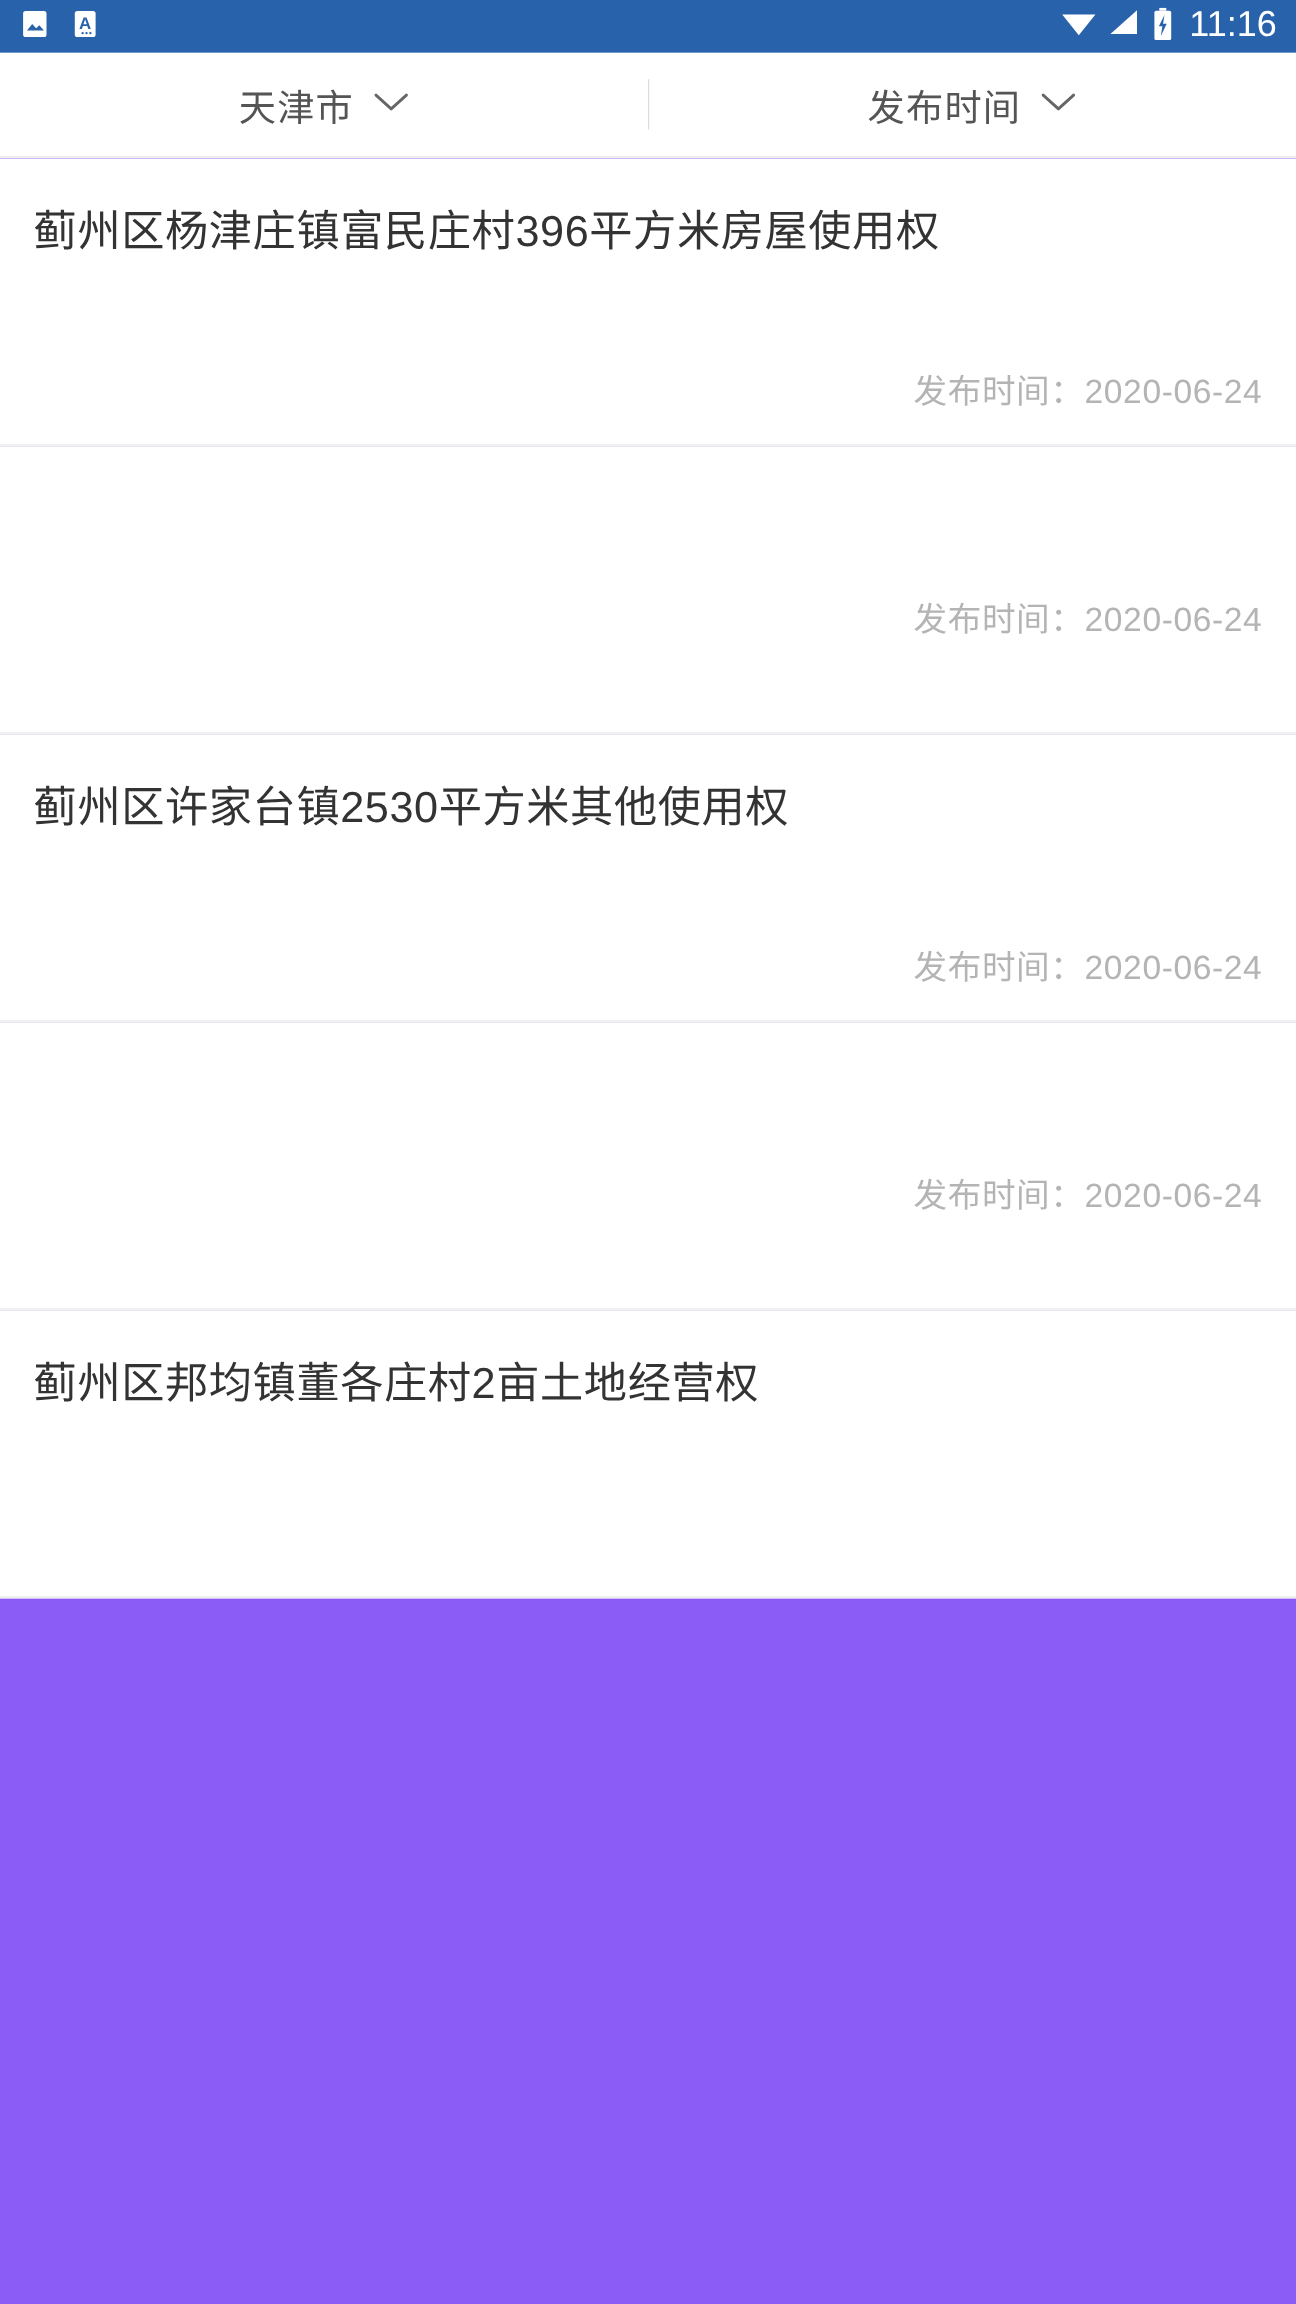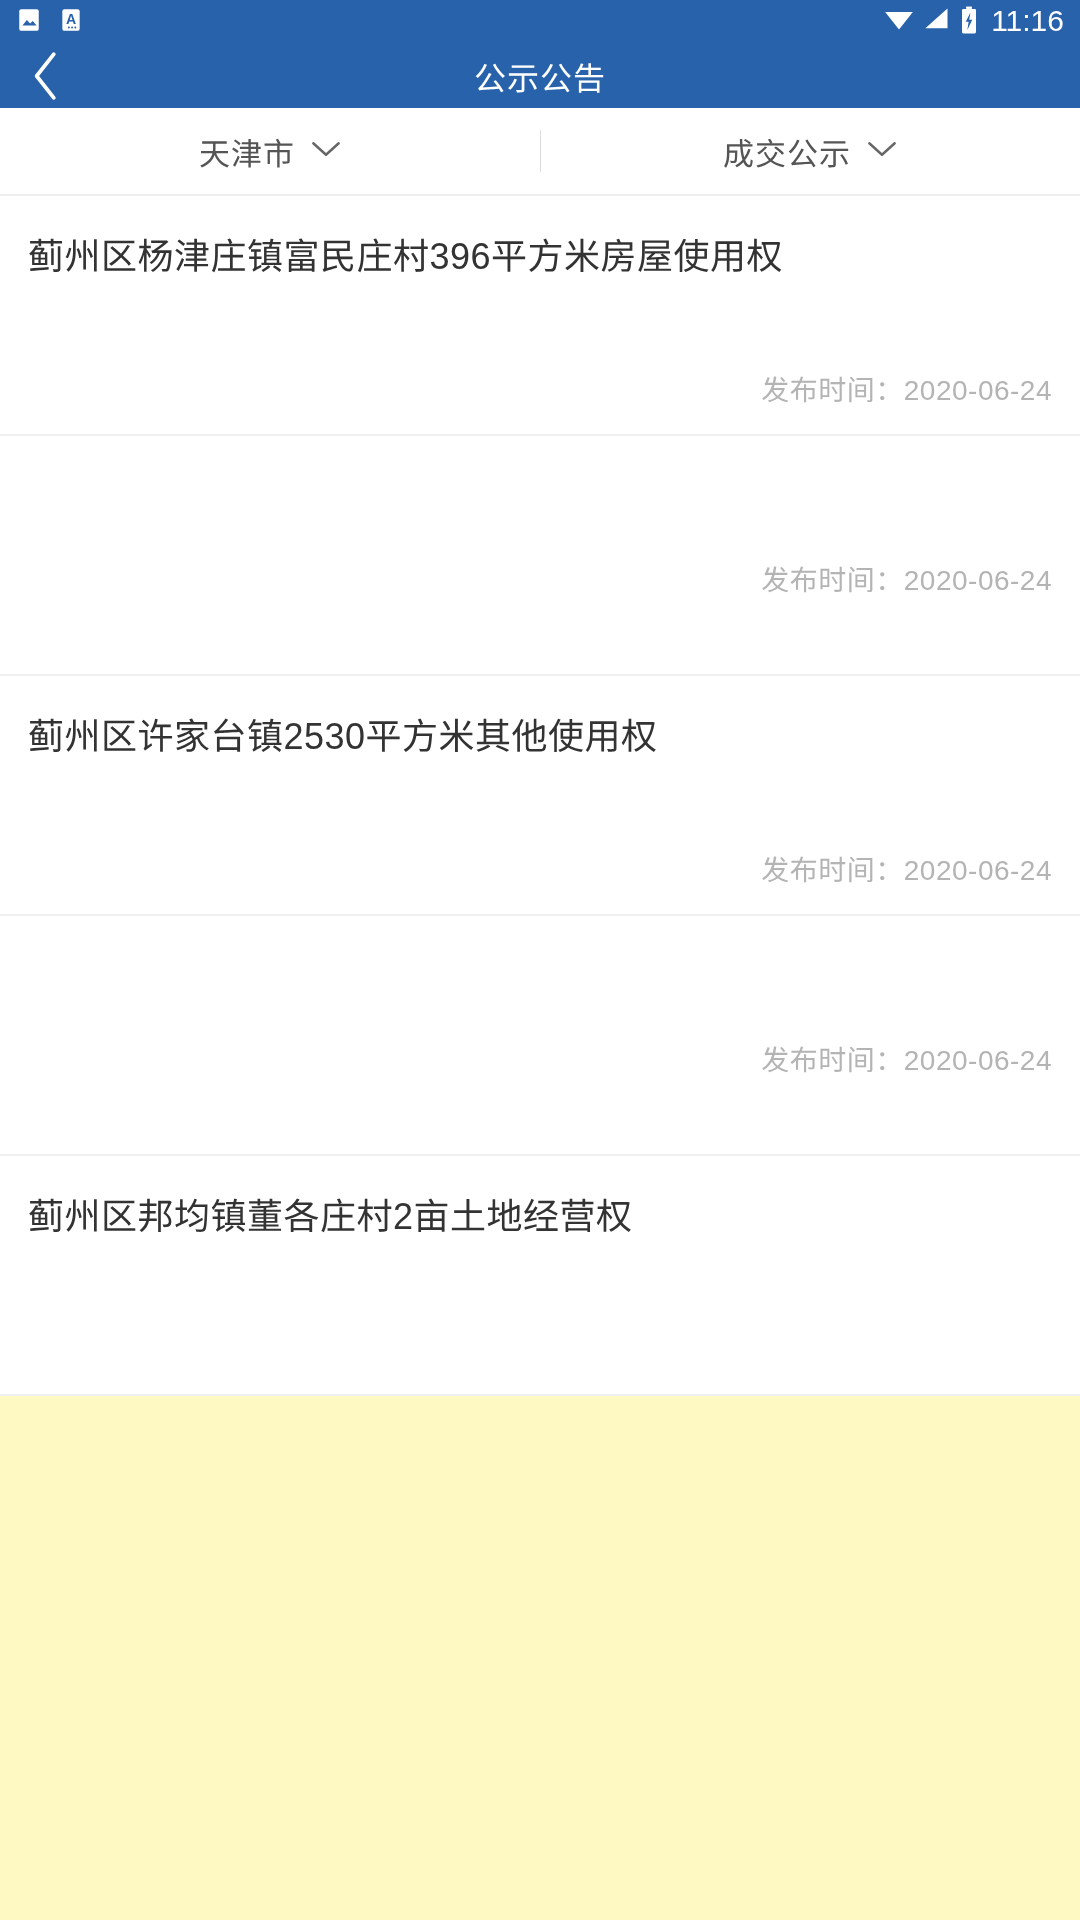--- a/index.html
+++ b/index.html
@@ -120,21 +120,21 @@
     font-size: 31px;
     letter-spacing: 1px;
   }
   .chev {
     display: block;
   }
 
   
   .list {
     flex: 1 1 auto;
-    background: #fef9c3;
+    background: #8b5cf6;
     overflow: hidden;
   }
   .list-item {
     box-sizing: border-box;
     padding: 38px 28px 26px 28px;
     border-bottom: 2px solid #f0f0f0;
     cursor: pointer;
     background: #ffffff;
     min-height: 240px;
     display: flex;
@@ -200,40 +200,32 @@
         <svg width="18" height="28" viewBox="0 0 14 24" aria-hidden="true">
           <rect x="4.5" y="0.5" width="5" height="2" fill="#ffffff"></rect>
           <rect x="1" y="2.5" width="12" height="21" rx="1.2" fill="#ffffff"></rect>
           <path d="M8.2 5.5 L4.2 13.6 L6.7 13.6 L5.6 20.5 L9.8 11.8 L7.2 11.8 Z" fill="#2862ab"></path>
         </svg>
       </span>
       <span class="status-time">11:16</span>
     </div>
   </div>
 
-  <div class="app-bar">
-    <div class="back-btn">
-      <svg width="30" height="50" viewBox="0 0 18 32" aria-hidden="true">
-        <path d="M14 2 L3 16 L14 30" stroke="#ffffff" stroke-width="2.4" fill="none" stroke-linecap="round" stroke-linejoin="round"></path>
-      </svg>
-    </div>
-    <div class="app-bar-title">公示公告</div>
-  </div>
 
   <div class="filter-bar">
     <div class="filter-cell">
       <span class="filter-label">天津市</span>
       <span class="chev">
         <svg width="30" height="20" viewBox="0 0 26 16" aria-hidden="true">
           <path d="M2 3 L13 13 L24 3" stroke="#666666" stroke-width="2.1" fill="none" stroke-linecap="round" stroke-linejoin="round"></path>
         </svg>
       </span>
     </div>
     <div class="filter-cell">
-      <span class="filter-label">成交公示</span>
+      <span class="filter-label">发布时间</span>
       <span class="chev">
         <svg width="30" height="20" viewBox="0 0 26 16" aria-hidden="true">
           <path d="M2 3 L13 13 L24 3" stroke="#666666" stroke-width="2.1" fill="none" stroke-linecap="round" stroke-linejoin="round"></path>
         </svg>
       </span>
     </div>
   </div>
 
   <div class="list">
 

